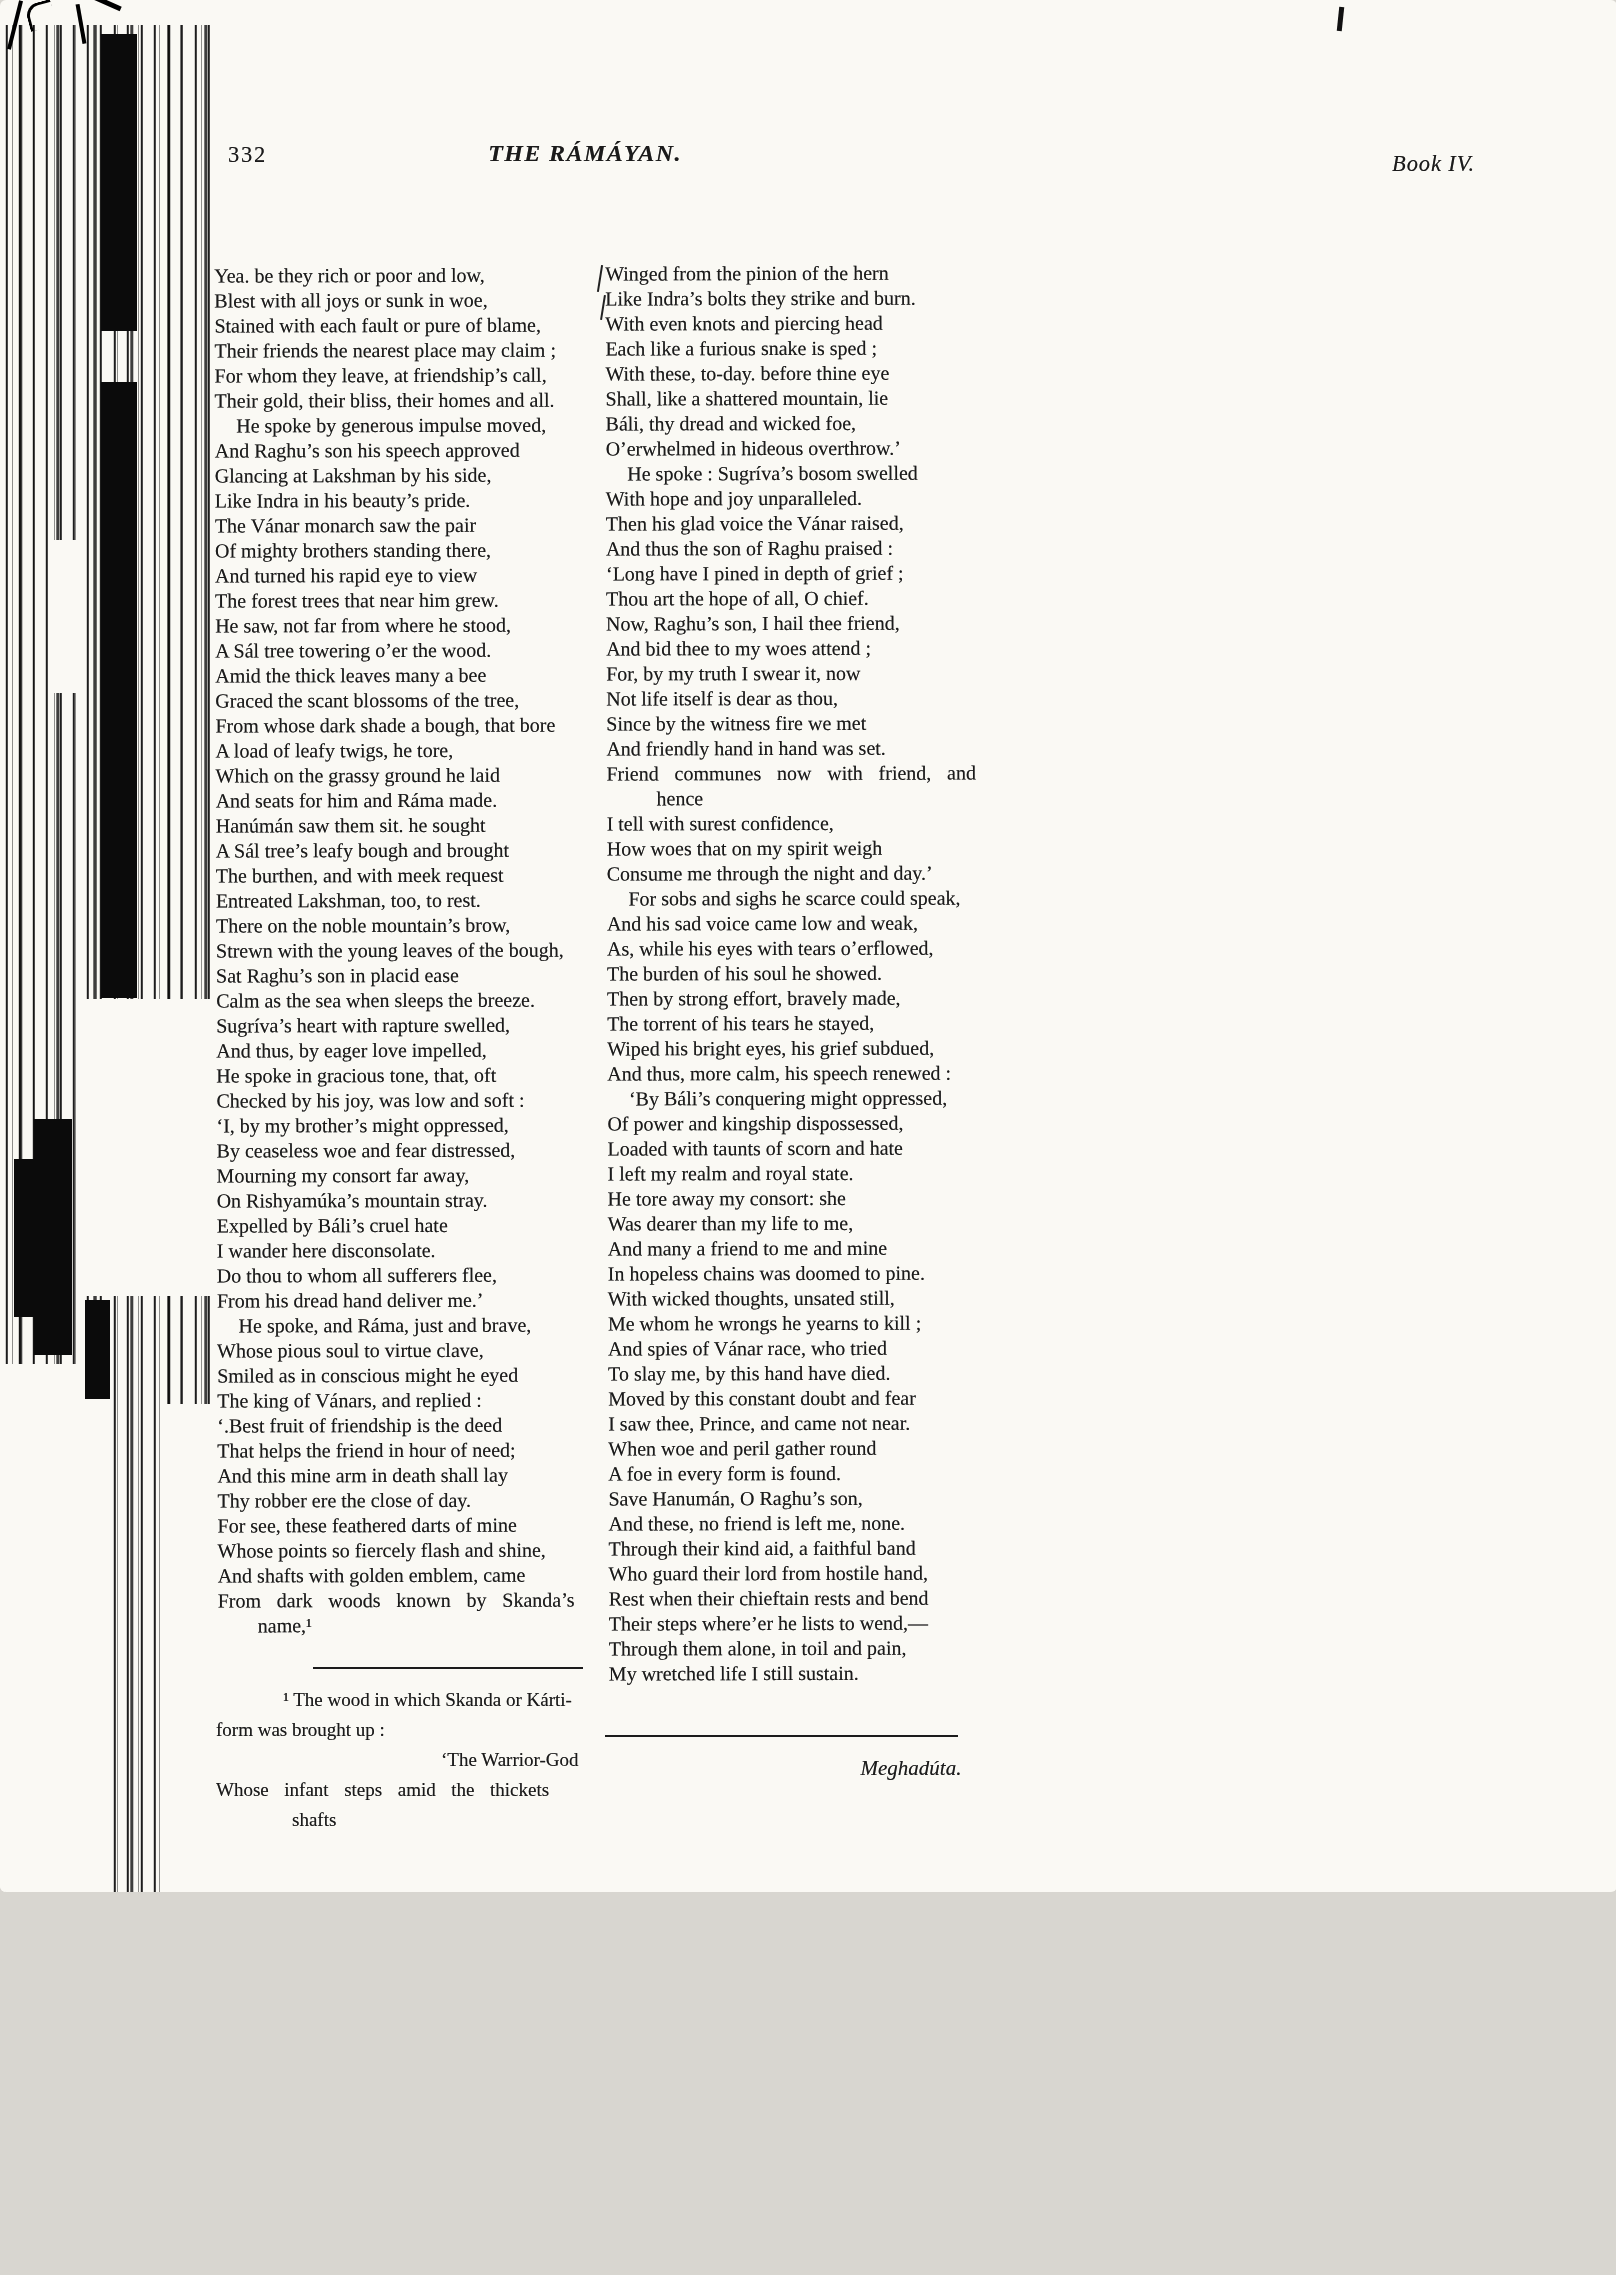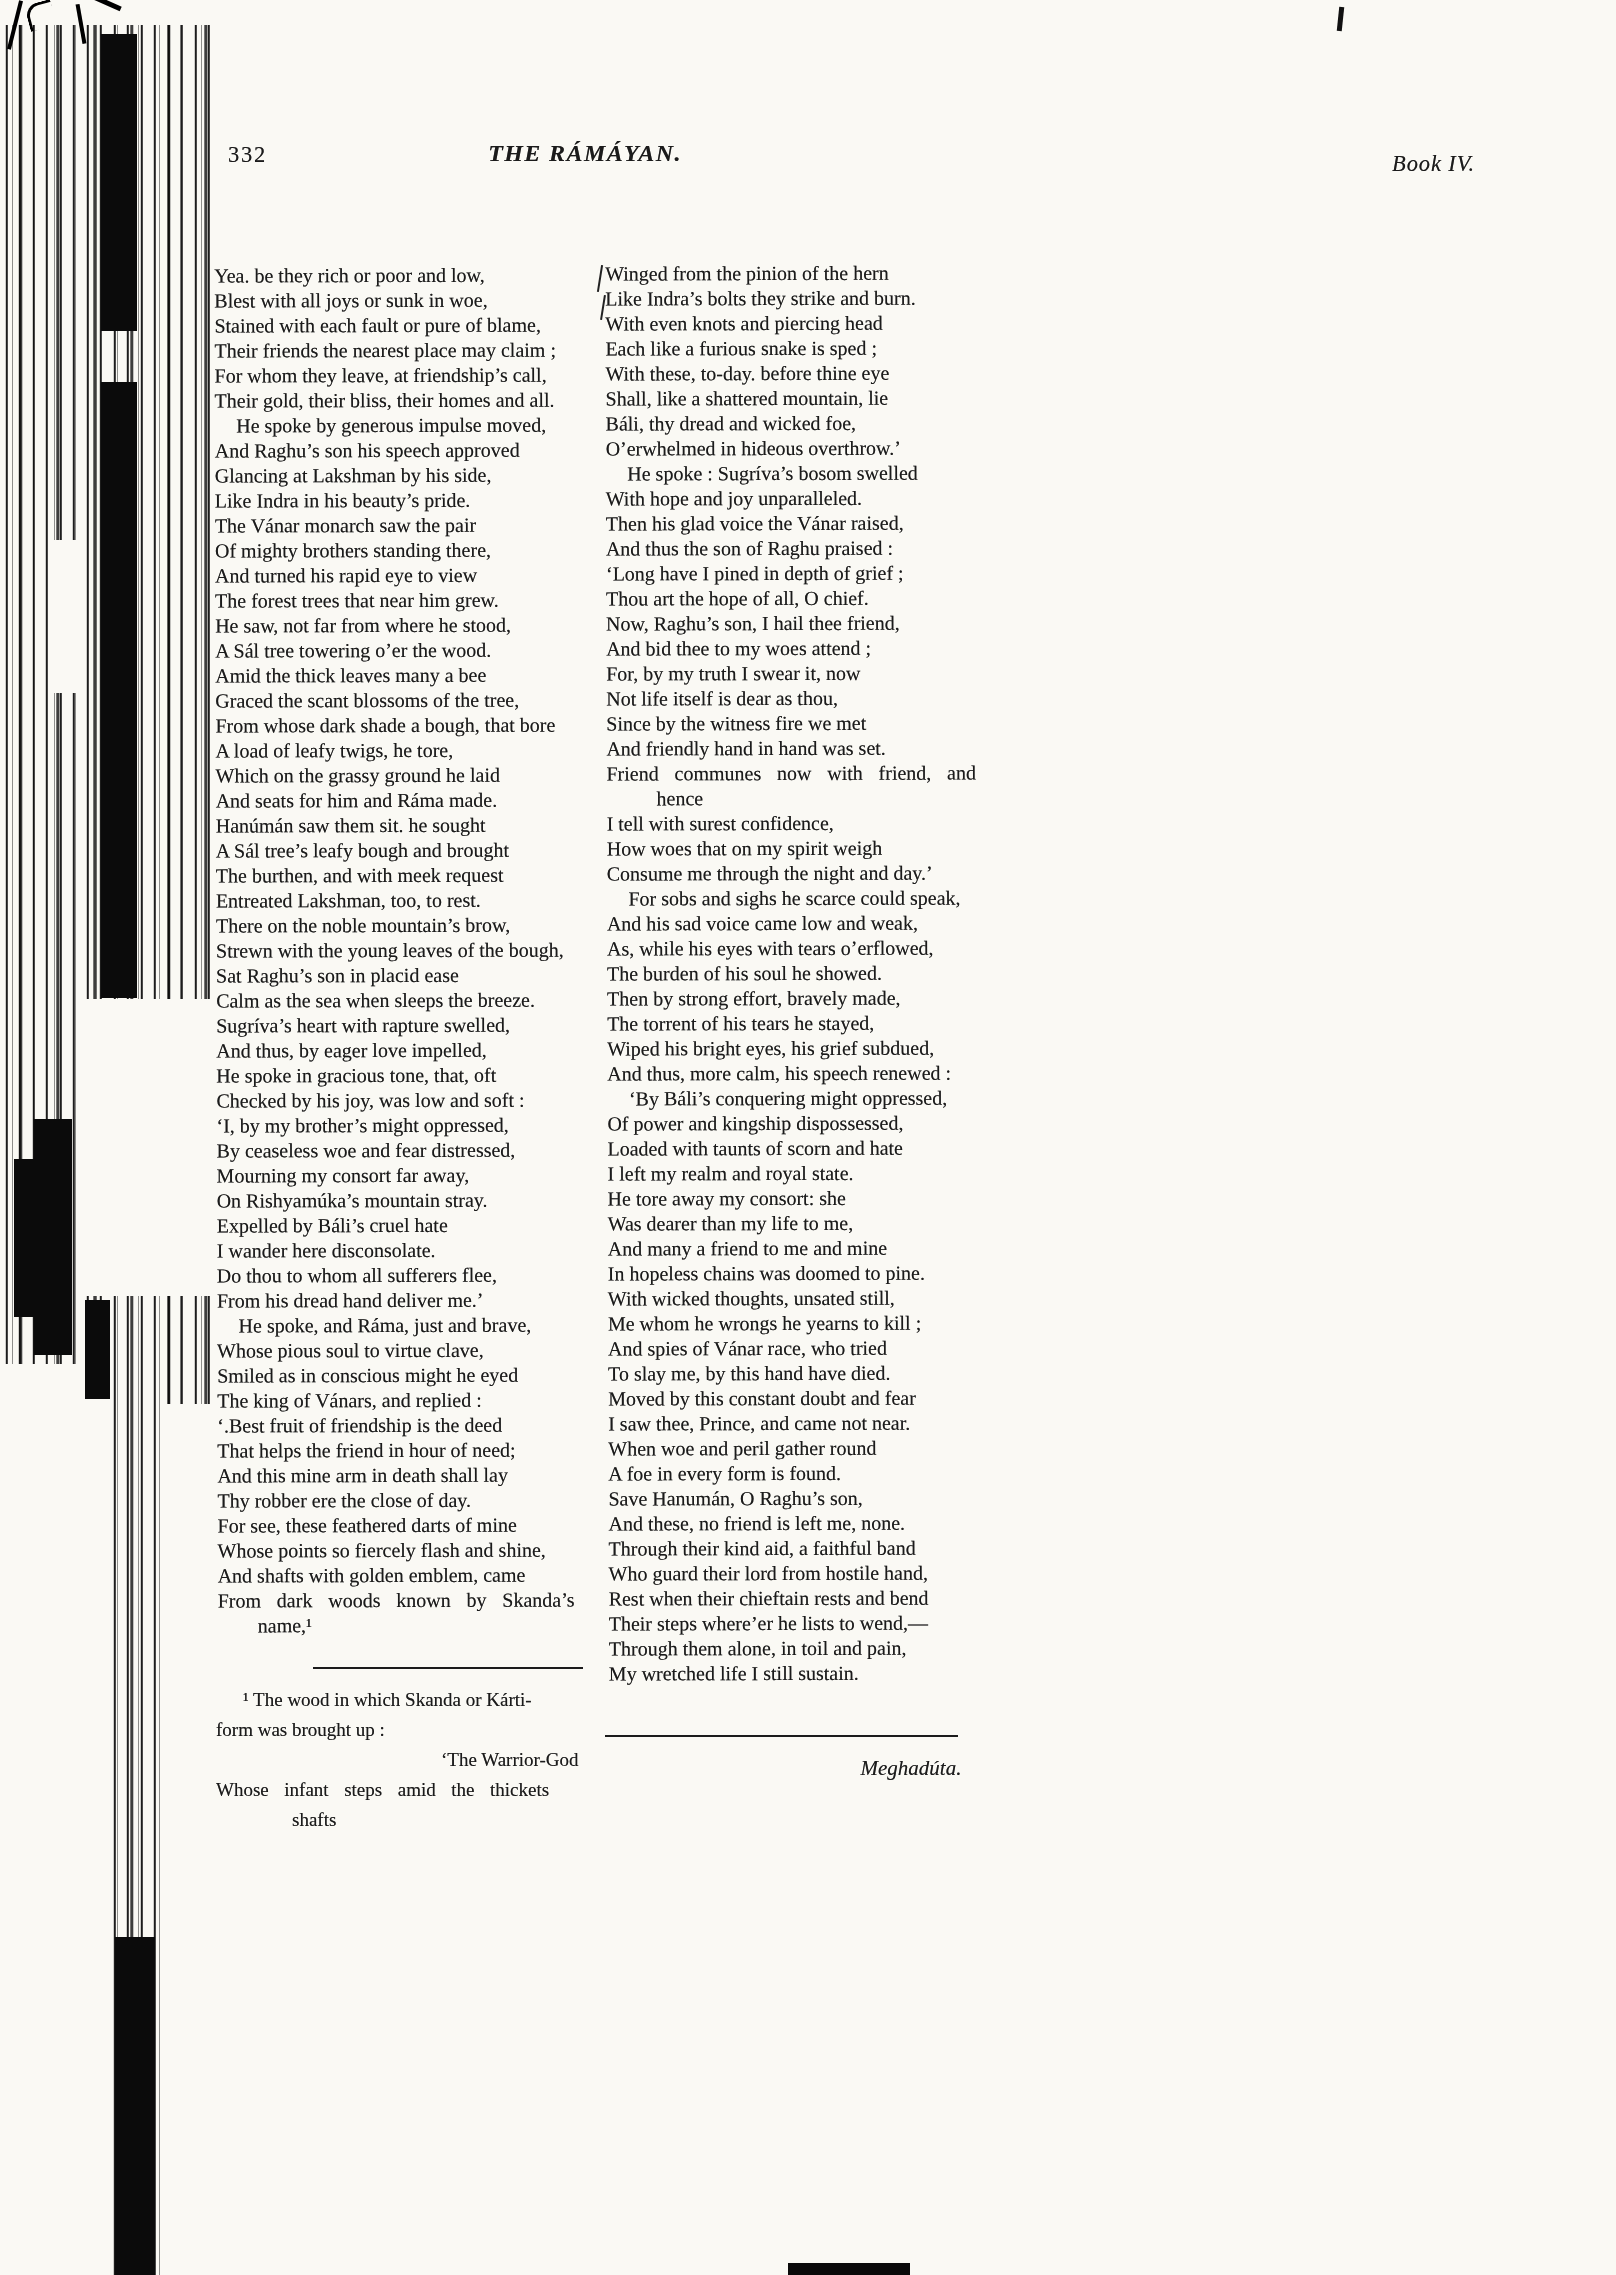--- a/index.html
+++ b/index.html
@@ -1,22 +1,23 @@
 <!DOCTYPE html>
 <html style="font-size:14.4px"><head>
 <meta charset="utf-8">
 <style>
   * { margin:0; padding:0; box-sizing:border-box; }
   html,body { background:#d8d6d0; }
   body { font-family:"Liberation Serif", serif; }
 
   .page {
-    position:relative; width:1617px; height:2275px;
+    position:relative; width:1617px; height:1892px;
     background:#faf9f4; color:#1b1b1b; overflow:hidden;
     text-shadow: 0 0 0.5px rgba(20,20,20,.55);
+    border-radius: 6px;
   }
 
   
   .scan-band { position:absolute; left:0; top:0; width:212px; height:2275px; }
   .scan-band .s {
     position:absolute; left:3.6px; top:25px; right:0; bottom:0;
     background:
       repeating-linear-gradient(90deg, rgba(10,10,10,.92) 0 1.8px, transparent 1.8px 13.5px),
       repeating-linear-gradient(90deg, rgba(10,10,10,.45) 0 0.9px, transparent 0.9px 21px),
       repeating-linear-gradient(90deg, rgba(15,15,15,.8) 0 2.7px, transparent 2.7px 37px);
@@ -218,21 +219,21 @@
         <div class="vline">Rest when their chieftain rests and bend</div>
         <div class="vline">Their steps where’er he lists to wend,—</div>
         <div class="vline">Through them alone, in toil and pain,</div>
         <div class="vline">My wretched life I still sustain.</div>
       </div>
   </div>
 
   <div class="footnote-rule"></div>
   <div class="footnote">
     <div>
-        <div class="fline" style="padding-left: 27px;">¹ The wood in which Skanda or Kárti-</div>
+        <div class="fline" style="padding-left: 27px; text-align: center;">¹ The wood in which Skanda or Kárti-</div>
         <div class="fline">form was brought up :</div>
         <div class="fline" style="padding-left: 225px;">‘The Warrior-God</div>
         <div class="fline spread">Whose infant steps amid the thickets</div>
         <div class="fline" style="padding-left: 76px;">shafts</div>
       </div>
   </div>
 
   <div class="colophon-rule"></div>
   <div class="colophon">
     <div class="attribution">Meghadúta.</div>

